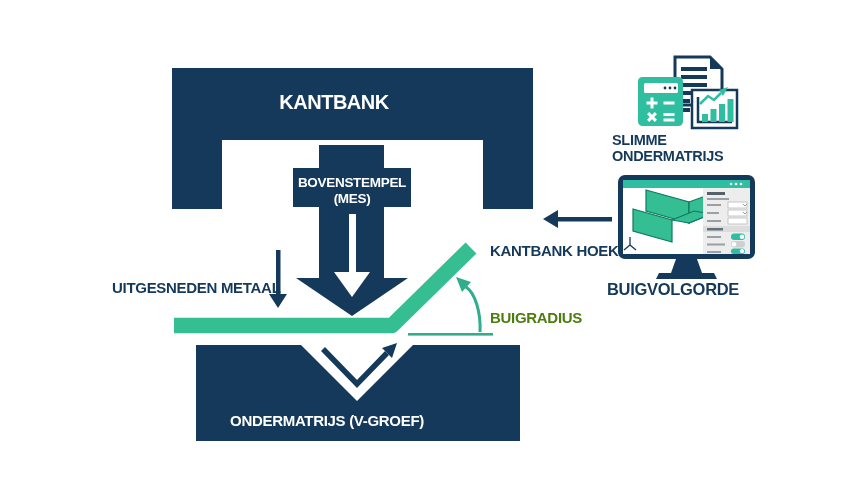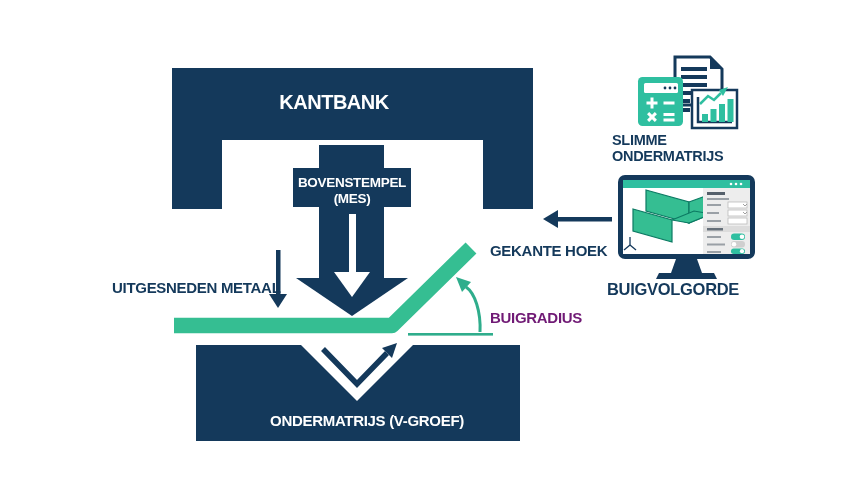--- a/index.html
+++ b/index.html
@@ -13,22 +13,22 @@
     letter-spacing:-0.3px;white-space:nowrap;line-height:1.1;
   }
   .kantbank{left:172px;top:91px;width:324px;font-size:20px;color:#ffffff;letter-spacing:-0.5px;text-align:center;}
   .punch-box{
     position:absolute;left:293px;top:168px;width:118px;height:39px;background:#14395B;
     color:#ffffff;font-weight:700;font-size:13.5px;letter-spacing:-0.3px;
     display:flex;flex-direction:column;align-items:center;justify-content:flex-end;line-height:1.2;
   }
   .sheet-lbl{left:112px;top:280px;font-size:15px;}
   .hoek-lbl{left:490px;top:243px;font-size:15px;}
-  .radius-lbl{left:490px;top:310px;font-size:15px;color:#701a75;}
-  .die-lbl{left:196px;top:413px;width:262px;font-size:15px;color:#ffffff;text-align:center;padding-left:40px;}
+  .radius-lbl{left:490px;top:310px;font-size:15px;color:#4d7c0f;}
+  .die-lbl{left:196px;top:413px;width:262px;font-size:15px;color:#ffffff;text-align:center;}
   .soft-lbl{left:612px;top:133px;width:156px;font-size:14.5px;text-align:left;line-height:1.1;}
   .mon-lbl{left:607px;top:281px;width:160px;font-size:16.5px;text-align:left;line-height:1.08;}
 </style>
 </head>
 <body>
 
 <div class="stage">
 
   <svg width="854" height="477" viewBox="0 0 854 477">
 
@@ -166,21 +166,21 @@
   </svg>
 
   <div class="lbl kantbank">KANTBANK</div>
 
   <div class="punch-box">
     <span>BOVENSTEMPEL</span>
     <span>(MES)</span>
   </div>
 
   <div class="lbl sheet-lbl">UITGESNEDEN METAAL</div>
-  <div class="lbl hoek-lbl">GEKANTE HOEK</div>
+  <div class="lbl hoek-lbl">KANTBANK HOEK</div>
   <div class="lbl radius-lbl">BUIGRADIUS</div>
   <div class="lbl die-lbl">ONDERMATRIJS (V-GROEF)</div>
 
   <div class="lbl soft-lbl">
     <div>SLIMME</div>
     <div>ONDERMATRIJS</div>
   </div>
 
   <div class="lbl mon-lbl">
     <div>BUIGVOLGORDE</div>

